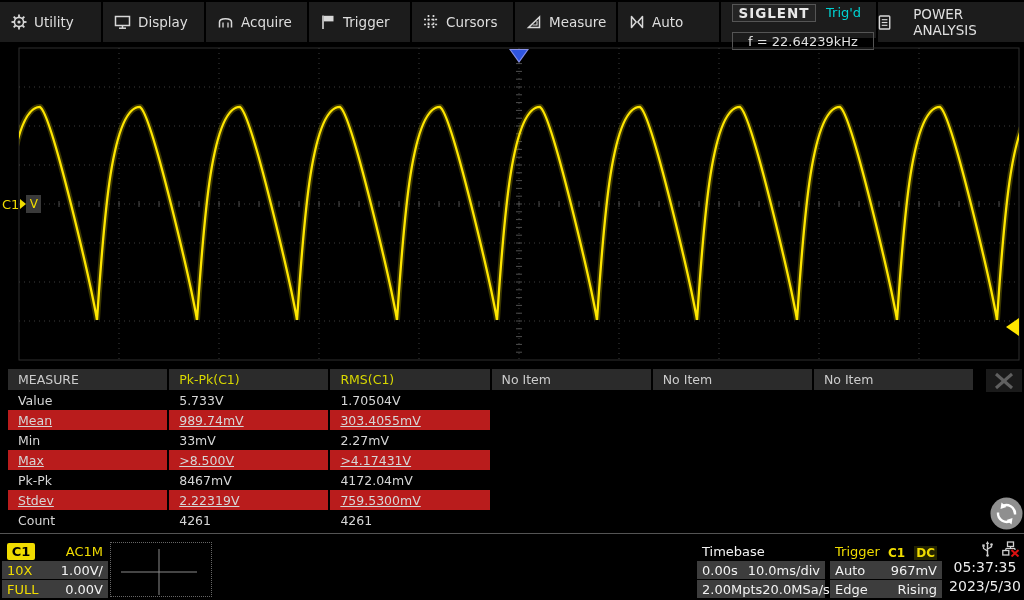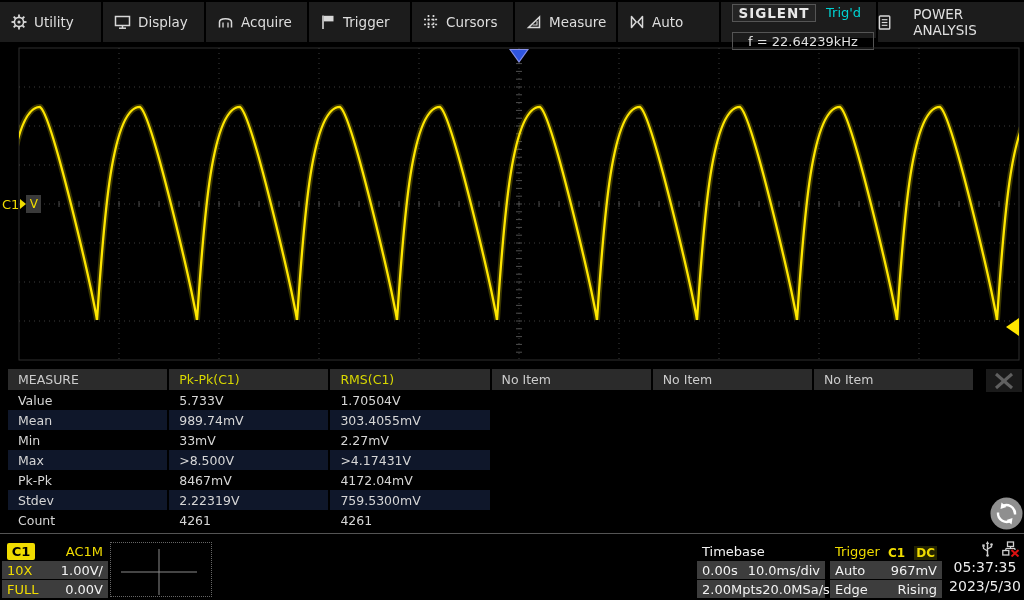--- a/index.html
+++ b/index.html
@@ -44,21 +44,21 @@
                      border-right:13px solid #ffe600; }
 
   
   #measure { position:absolute; left:8px; top:369px; width:967px; }
   .mrow { display:flex; gap:2px; height:20px; margin-bottom:0; }
   .mrow.header { height:21px; }
   .mcell { width:159.2px; flex:0 0 auto; display:flex; align-items:center; padding-left:10px;
            font-size:12.5px; color:#d6d6d6; white-space:nowrap; }
   .header .mcell { background:#2b2b2b; color:#cccccc; }
   .header .mcell.ycol { color:#d8d800; }
-  .mrow.light .mcell.filled { background:#0f172a; }
+  .mrow.light .mcell.filled { background:#b91c1c;text-decoration:underline; }
   #meas-close { position:absolute; left:986px; top:369px; width:36px; height:23px; background:#1a1a1a;
                 display:flex; align-items:center; justify-content:center; }
   #knob { position:absolute; left:988px; top:495px; width:37px; height:37px; }
 
   
   #hsep { position:absolute; left:0; top:533px; width:1024px; height:1px; background:#545454; }
   #bottombar { position:absolute; left:0; top:538px; width:1024px; height:62px; background:#000; }
   .brow { height:18px; display:flex; align-items:center; justify-content:space-between; padding:0 5px; }
   #ch-block { position:absolute; left:2px; top:4px; width:106px; }
   #ch-block .brow { margin-bottom:1px; }

